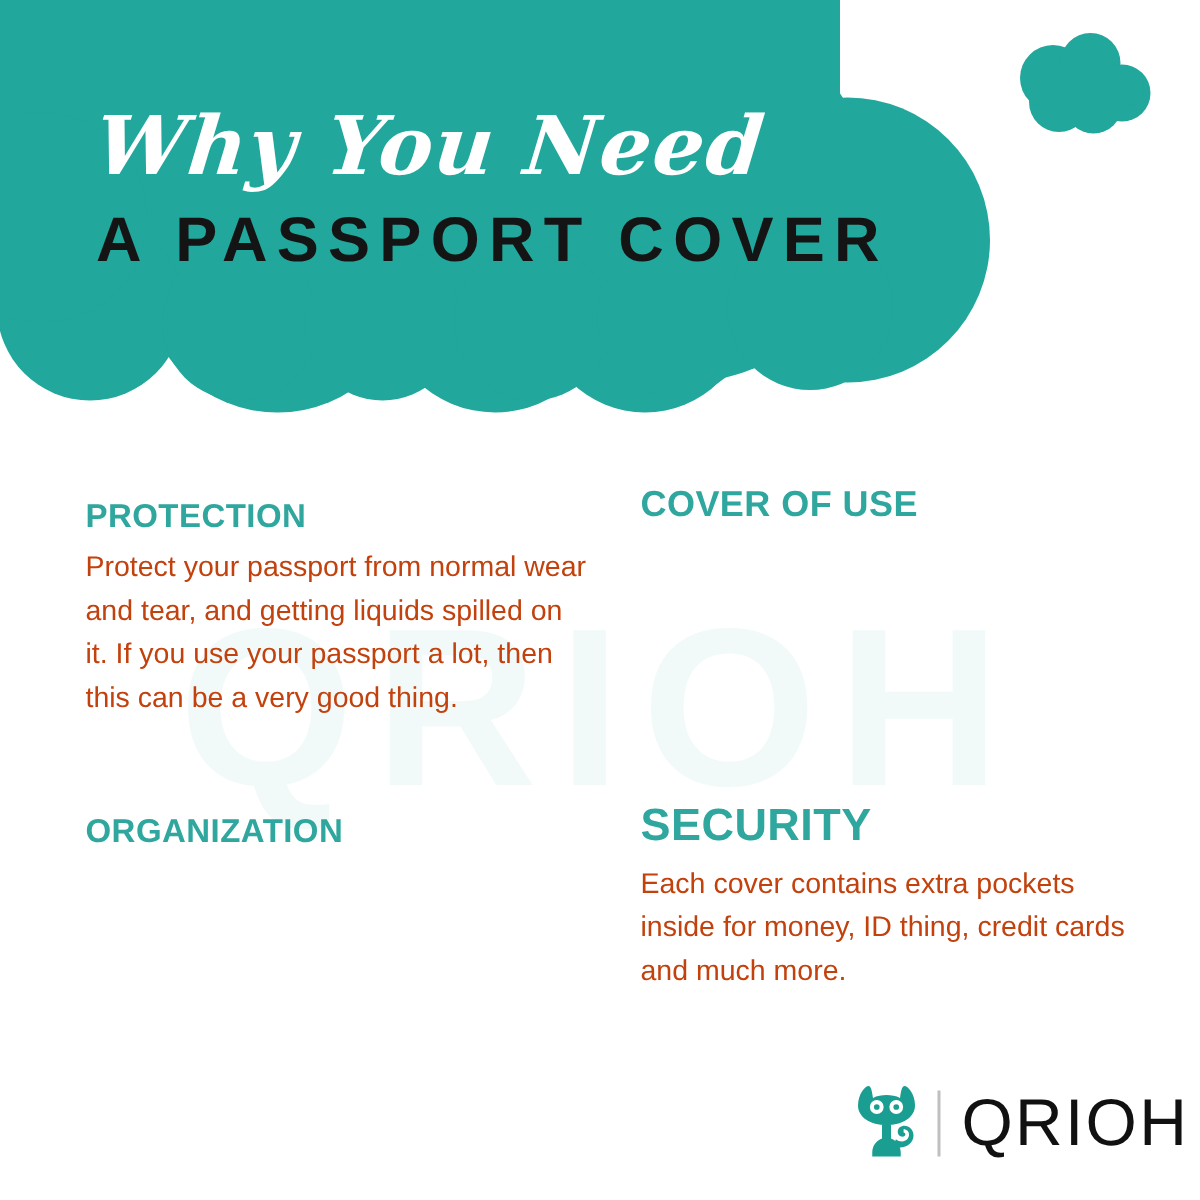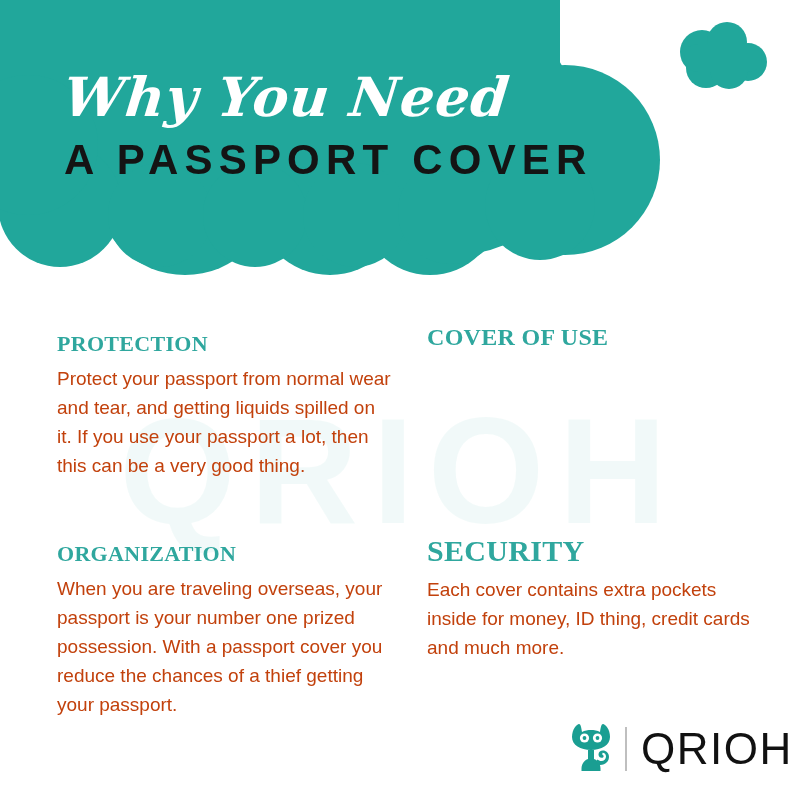--- a/index.html
+++ b/index.html
@@ -94,21 +94,21 @@
     position: absolute;
     top: 0;
   }
   .col-left  { left: 57px;  width: 335px; }
   .col-right { left: 427px; width: 340px; }
 
   .block { position: absolute; left: 0; }
 
   .block-heading {
     margin: 0 0 9px 0;
-    font-family: Liberation Serif, serif;
+    font-family: Liberation Sans, sans-serif;
     font-weight: 700;
     color: #2fa79e;
     letter-spacing: 0.3px;
     line-height: 1.1;
   }
   .h-protection   { font-size: 22px; }
   .h-ease         { font-size: 24px; }
   .h-organization { font-size: 22px; }
   .h-security     { font-size: 30px; }
 
@@ -203,21 +203,20 @@
 
     <div class="col col-left">
 
       <div class="block b-protection">
         <h2 class="block-heading h-protection">PROTECTION</h2>
         <p class="block-body">Protect your passport from normal wear and tear, and getting liquids spilled on it. If you use your passport a lot, then this can be a very good thing.</p>
       </div>
 
       <div class="block b-organization">
         <h2 class="block-heading h-organization">ORGANIZATION</h2>
-        <p class="block-body">When you are traveling overseas, your passport is your number one prized possession. With a passport cover you reduce the chances of a thief getting your passport.</p>
       </div>
 
     </div>
 
     <div class="col col-right">
 
       <div class="block b-ease">
         <h2 class="block-heading h-ease">COVER OF USE</h2>
       </div>
 

